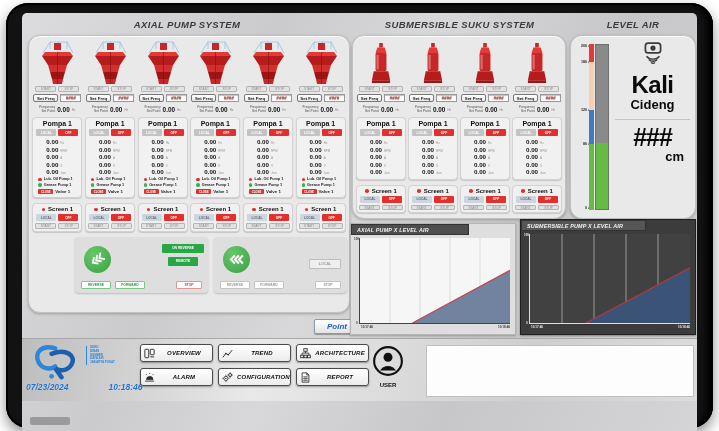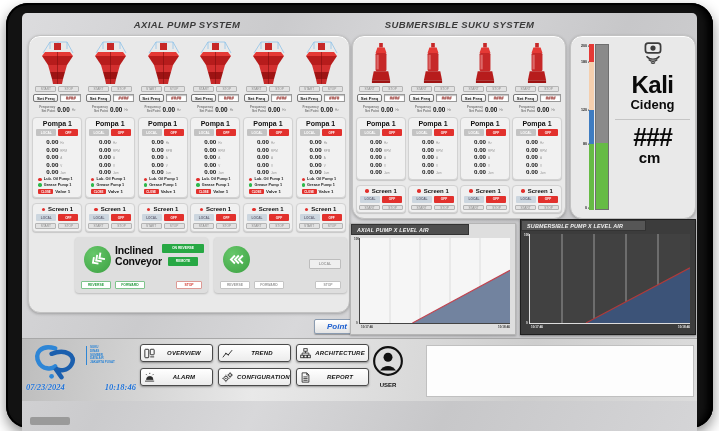--- a/index.html
+++ b/index.html
@@ -119,48 +119,49 @@
   .strip{position:absolute;left:13px;top:0;bottom:0;width:4.5px;}
   .strip .z{position:absolute;left:0;width:100%;}
   .gbar{position:absolute;left:18.5px;top:0;bottom:0;width:14px;background:#8a8a8a;border:.6px solid #6f6f6f;}
   .gfill{position:absolute;left:0;right:0;bottom:0;background:#66bb45;}
   .lv-right{position:absolute;left:44px;right:5px;top:6px;bottom:6px;display:flex;flex-direction:column;align-items:center;}
   .sensor{margin-top:0;}
   .kali{font-size:24px;font-weight:800;color:#0a0a0a;line-height:1;margin-top:4px;letter-spacing:-.5px;}
   .cideng{font-size:13px;font-weight:800;color:#0a0a0a;line-height:1;margin-top:1px;}
   .lv-value-box{margin-top:8px;border-top:1px solid #c5c5c5;padding-top:6px;width:100%;text-align:center;}
   .lv-value{font-size:25px;font-weight:800;color:#0a0a0a;line-height:.9;letter-spacing:-1px;}
-  .lv-unit{font-size:15px;font-weight:700;color:#0a0a0a;text-align:center;padding-right:6px;}
+  .lv-unit{font-size:13px;font-weight:700;color:#0a0a0a;text-align:right;padding-right:6px;}
   
   .footer{position:absolute;left:0;top:325px;width:675px;height:63px;border-top:1px solid #a8a8a8;
           background:linear-gradient(100deg,#bdbdbd,#e9e9e9 35%,#cecece 75%,#dcdcdc);}
   .logo{position:absolute;left:8px;top:3px;width:54px;height:38px;}
   .logo-lines{position:absolute;left:64px;top:7px;border-left:1px solid #2e86d6;padding-left:3px;}
   .logo-line{font-size:3px;font-weight:bold;color:#2e86d6;line-height:1.25;}
   .datetime{position:absolute;left:4px;top:43px;width:230px;display:flex;gap:40px;}
-  .dt{font-size:8.5px;font-weight:bold;font-style:italic;color:#1d6fd4;text-shadow:0 0 1px rgba(255,255,255,.8);font-family:Liberation Serif, serif;}
+  .dt{font-size:8.5px;font-weight:bold;font-style:italic;color:#1d6fd4;text-shadow:0 0 1px rgba(255,255,255,.8);}
   .nav-grid{position:absolute;left:118px;top:5px;display:grid;grid-template-columns:repeat(3,73px);
             grid-auto-rows:18px;gap:6px 5px;}
   .nav-btn{display:flex;align-items:center;gap:4px;background:linear-gradient(#ffffff,#ececec);
            border:1.6px solid #4a4a4a;border-radius:3px;padding:0 3px;box-shadow:0 1px 2px rgba(0,0,0,.35);
            font-family:inherit;}
   .nav-btn svg{flex:none;}
   .nav-label{font-size:6px;font-weight:bold;font-style:italic;color:#111;letter-spacing:.2px;flex:1;text-align:center;}
   .user-box{position:absolute;left:346px;top:6px;width:40px;text-align:center;}
   .user-label{font-size:6px;font-weight:bold;color:#111;margin-top:1px;}
   .blank-panel{position:absolute;left:404px;top:6px;width:268px;height:52px;background:#fdfdfd;border:1px solid #c0c0c0;}
 </style>
 </head>
 <body>
 
 <div class="bezel">
   <div class="screen">
 
     <div class="sec-title" style="left:0;width:330px;">AXIAL PUMP SYSTEM</div>
     <div class="sec-title" style="left:330px;width:215px;">SUBMERSIBLE SUKU SYSTEM</div>
+    <div class="sec-title" style="left:548px;width:126px;">LEVEL AIR</div>
 
     <div class="panel" id="axial-panel">
       <div class="pump-row">
   <div class="pump-col">
     <div class="pump-icon">
       <svg viewBox="0 0 40 46" width="40" height="46">
         <g stroke="#8fc3e8" stroke-width="0.8" fill="none">
           <path d="M6 14 L13 3 L30 3 L36 14"></path>
                   <path d="M13 3 L13 10 M30 3 L30 10 M21 3 L21 8"></path>
         </g>
@@ -689,21 +690,20 @@
         <div class="conv-card">
           <div class="conv-circle inclined">
             <svg viewBox="0 0 24 24">
                 <g stroke="#fff" stroke-width="2.4" fill="none">
                   <path d="M10 7 L5 12 L10 17"></path>
                   <path d="M15 7 L10 12 L15 17"></path>
                   <path d="M20 7 L15 12 L20 17"></path>
                 </g>
               </svg>
           </div>
-          <div class="conv-title">Inclined Conveyor</div>
           <div class="badge b1">ON REVERSE</div>
           <div class="badge b2">REMOTE</div>
           <button class="conv-btn green cv-b1">REVERSE</button>
           <button class="conv-btn green cv-b2">FORWARD</button>
           <button class="conv-btn redb cv-b3">STOP</button>
         </div>
         <div class="conv-card">
           <div class="conv-circle">
             <svg viewBox="0 0 24 24">
                 <g stroke="#fff" stroke-width="2.4" fill="none">

